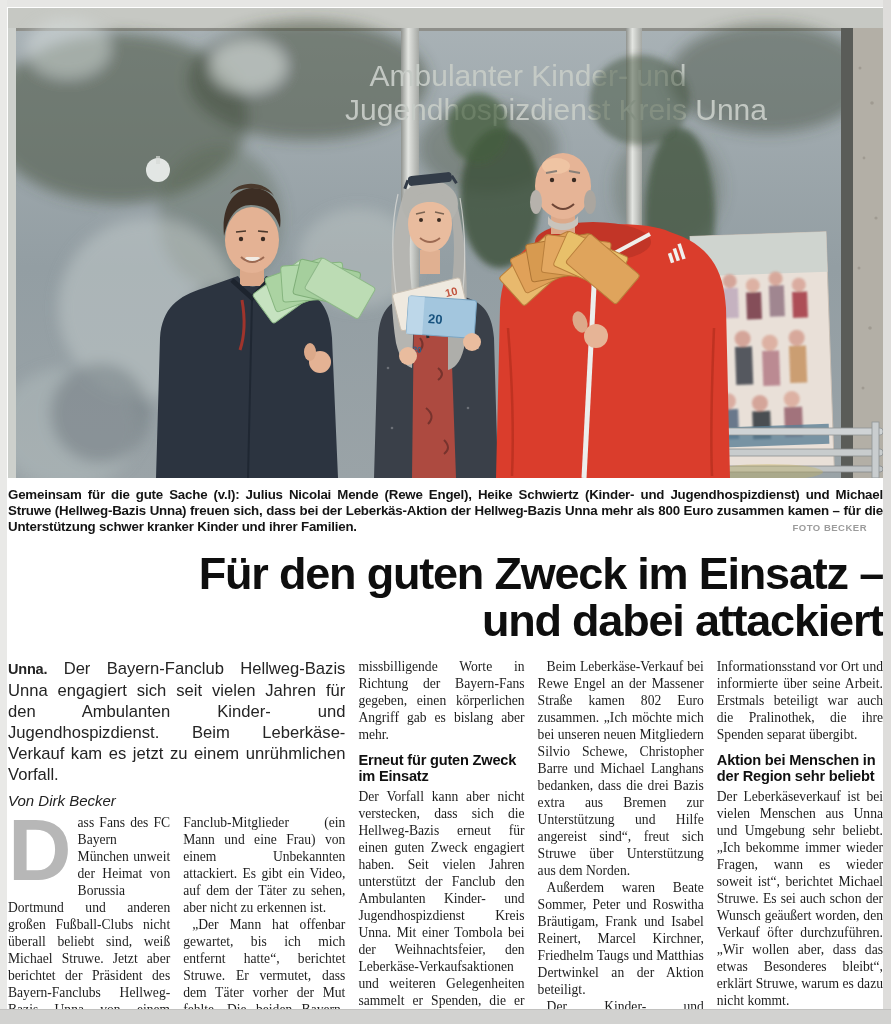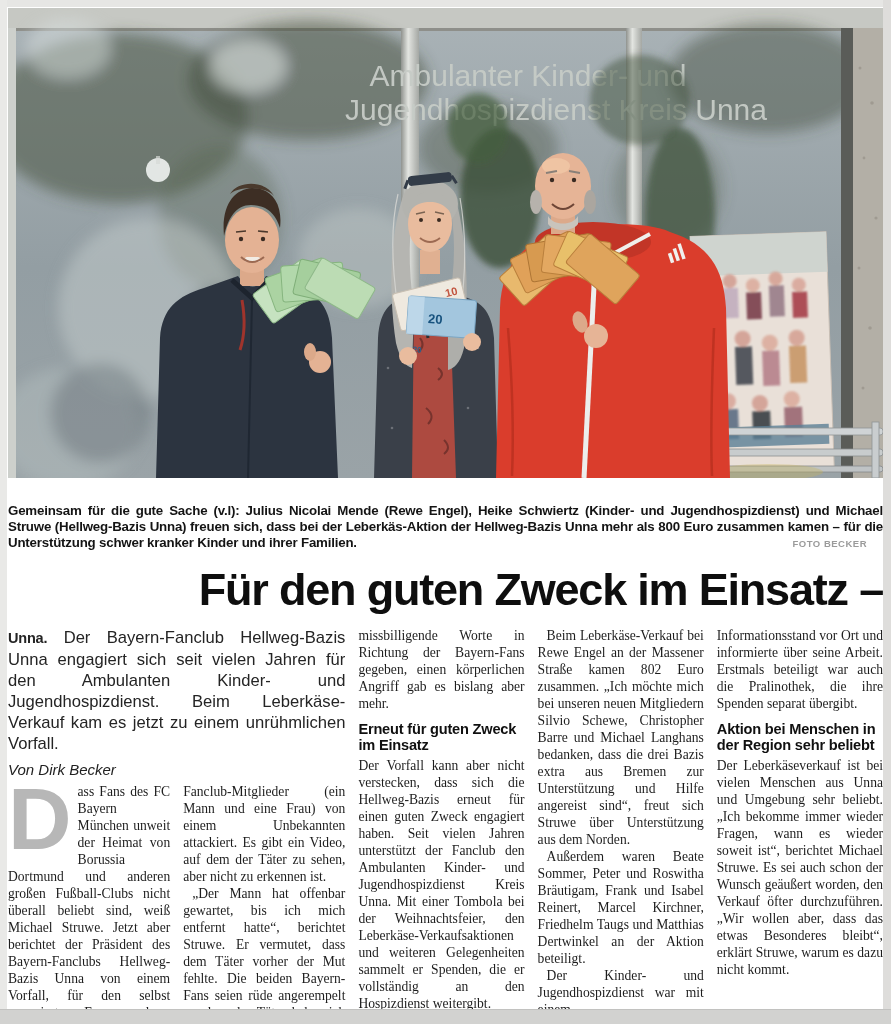--- a/index.html
+++ b/index.html
@@ -6,21 +6,21 @@
   .page{position:relative;width:891px;height:1024px;background:#ffffff;overflow:hidden;
         font-family:"Liberation Sans",sans-serif;color:#1d1d1d;}
   .edge{position:absolute;z-index:9;}
   .edge-top{left:0;top:0;width:891px;height:7px;background:#e6e6e4;}
   .edge-left{left:0;top:0;width:7px;height:1024px;background:#e9e9e7;}
   .edge-right{right:0;top:0;width:8px;height:1024px;background:#dedddb;}
   .edge-bottom{left:0;bottom:0;width:891px;height:14px;background:#d2d2d0;border-top:1px solid #c2c2c0;}
   .content{position:absolute;left:8px;top:8px;width:875px;}
   .photo{width:875px;height:470px;display:block;margin:0;}
   .photo svg{display:block;width:875px;height:470px;}
-  .caption-row{position:relative;margin-top:25px;}
+  .caption-row{position:relative;margin-top:9px;}
   .caption{margin:0;font-size:13.3px;line-height:15.8px;font-weight:bold;color:#141414;
            text-align:justify;letter-spacing:-0.2px;}
   .credit{position:absolute;right:16px;bottom:1px;font-size:9.5px;font-weight:bold;
           color:#9b9b9b;letter-spacing:0.5px;}
   .headline{margin:17px 0 6px 0;text-align:right;font-size:45px;line-height:1.04;
             font-weight:bold;color:#0e0e0e;letter-spacing:-1.2px;}
   .body-grid{display:flex;gap:13px;margin-top:13px;align-items:flex-start;}
   .colpair{flex:2.03;min-width:0;}
   .pair{display:flex;gap:13px;margin-top:6px;}
   .col{flex:1;min-width:0;}
@@ -316,20 +316,21 @@
       </svg>
     </figure>
 
     <div class="caption-row">
       <p class="caption">Gemeinsam für die gute Sache (v.l): Julius Nicolai Mende (Rewe Engel), Heike Schwiertz (Kinder- und Jugendhospizdienst) und Michael Struwe (Hellweg-Bazis Unna) freuen sich, dass bei der Leberkäs-Aktion der Hellweg-Bazis Unna mehr als 800 Euro zusammen kamen – für die Unterstützung schwer kranker Kinder und ihrer Familien.</p>
       <span class="credit">FOTO BECKER</span>
     </div>
 
     <h1 class="headline">
       <span>Für den guten Zweck im Einsatz –</span><br>
+      <span>und dabei attackiert</span>
     </h1>
 
     <div class="body-grid">
       <div class="colpair">
         <p class="lead"><b>Unna.</b><span> Der Bayern-Fanclub Hellweg-Bazis Unna engagiert sich seit vielen Jahren für den Ambulanten Kinder- und Jugendhospizdienst. Beim Leberkäse-Verkauf kam es jetzt zu einem unrühmlichen Vorfall.</span></p>
         <div class="pair">
           <div class="col">
               <div class="byline">Von Dirk Becker</div>
               <p class="body-para"><span class="dropcap">D</span>ass Fans des FC Bayern München unweit der Heimat von Borussia Dortmund und anderen großen Fußball-Clubs nicht überall beliebt sind, weiß Michael Struwe. Jetzt aber berichtet der Präsident des Bayern-Fanclubs Hellweg-Bazis Unna von einem Vorfall, für den selbst engagierte Fans anderer Vereine kein Verständnis aufbringen können: Beim jüngsten Leberkäse-Verkauf wurden zwei</p>
             </div>

